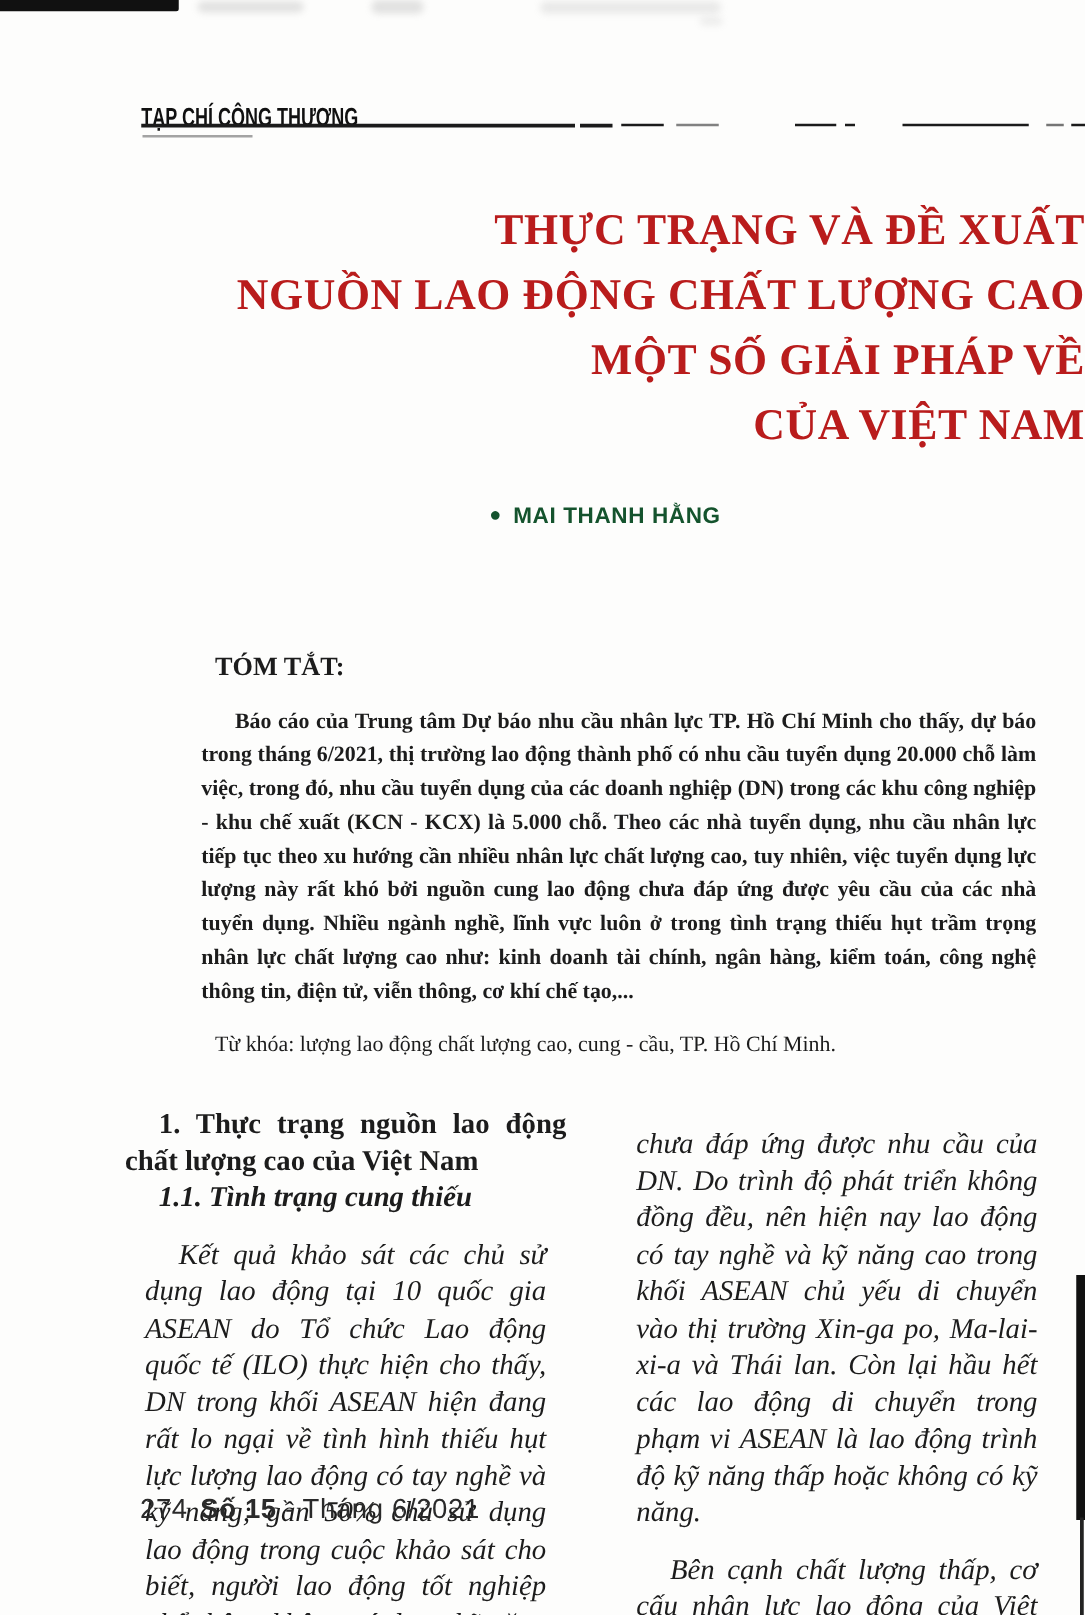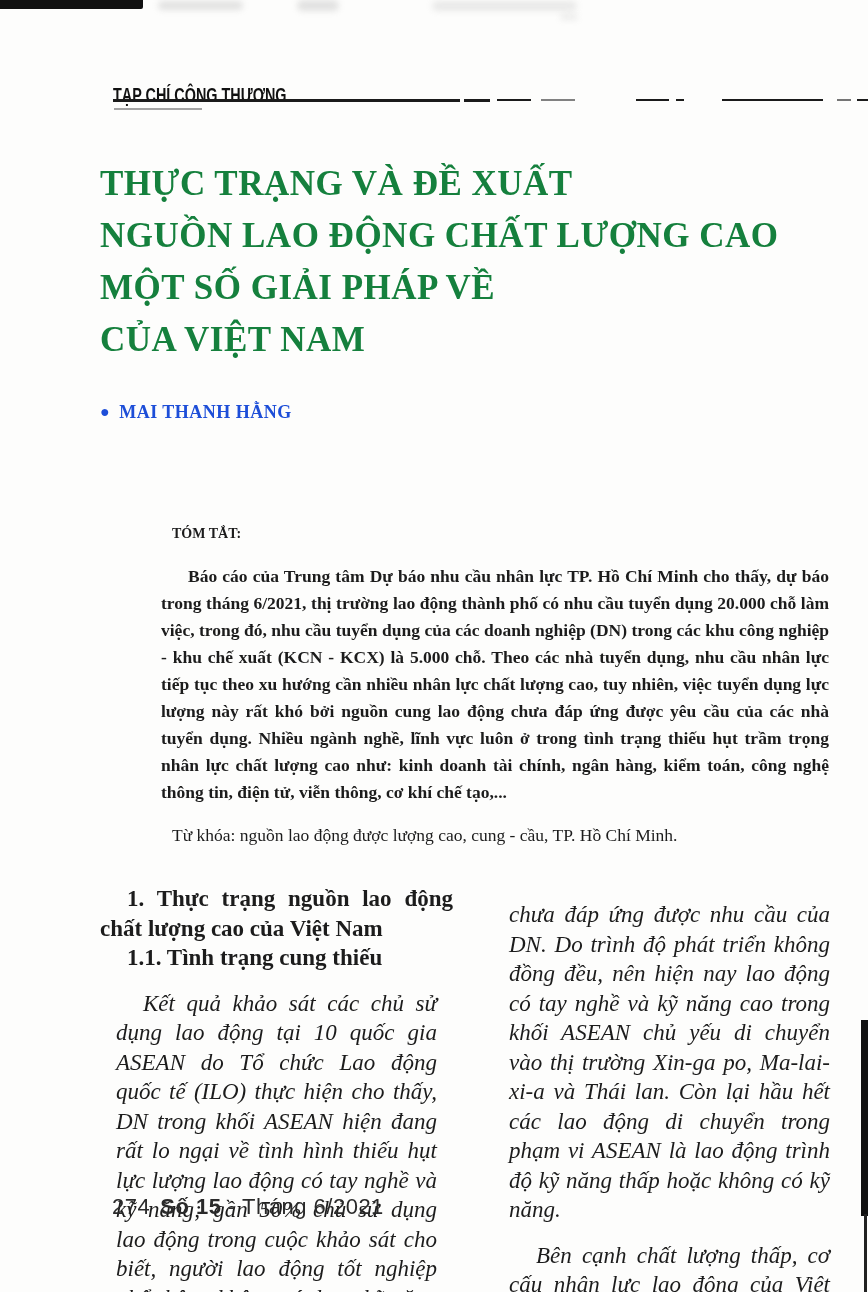--- a/index.html
+++ b/index.html
@@ -52,62 +52,62 @@
   .d7 { left: 837px; width: 14px; height: 2px; opacity:.6; }
   .d8 { left: 857px; width: 11px; height: 2px; }
   .header-rule-fragment {
     position: absolute; left: 114px; top: 108px; width: 88px; height: 2px;
     background: #4a4a4a; opacity: .5;
   }
 
   
   .title-block {
     position: absolute; left: 100px; top: 158px; width: 768px;
-    text-align: left;
+    text-align: right;
     font-weight: bold;
     font-size: 35px;
     line-height: 52px;
     letter-spacing: .5px;
-    color: #15803d;
+    color: #b91c1c;
   }
 
   
   .author-line {
     position: absolute; left: 100px; top: 402px; width: 768px;
-    text-align: left;
-    font-family: Liberation Serif, serif;
+    text-align: center;
+    font-family: Liberation Sans, sans-serif;
     font-weight: bold;
     font-size: 18px;
     letter-spacing: .5px;
-    color: #1d4ed8;
+    color: #14532d;
   }
   .author-bullet { font-size: 16px; margin-right: 9px; position: relative; top: -1px; }
 
   
   .abstract-block {
     position: absolute; left: 145px; top: 520px; width: 700px;
     font-size: 17.5px; line-height: 27px; text-align: justify;
   }
   .abstract-heading {
-    font-weight: bold; font-size: 14px; text-indent: 27px; margin: 0 0 3px 0;
+    font-weight: bold; font-size: 21px; text-indent: 27px; margin: 0 0 3px 0;
   }
   .abstract-text { margin: 16px; text-indent: 27px; font-weight: bold; }
   .keywords-line { margin: 0; text-indent: 27px; }
   .keywords-label { font-weight: normal; }
 
   
   .columns {
     position: absolute; left: 100px; top: 884px; width: 746px;
     display: flex; gap: 40px;
     font-size: 23px; line-height: 29.5px; text-align: justify;
   }
   .col-left  { width: 353px; }
   .col-right { width: 353px; }
   .section-heading { font-weight: bold; text-indent: 27px; margin: 0; }
-  .subsection-heading { font-weight: bold; text-indent: 27px; margin: 0; }
+  .subsection-heading { font-weight: bold; font-style: italic; text-indent: 27px; margin: 0; }
   .body-par { margin: 16px; text-indent: 27px; font-style: italic; }
   .body-par.no-indent { text-indent: 0; }
 
   
   .page-footer {
     position: absolute; left: 112px; top: 1194px;
     font-family: "Liberation Sans", sans-serif;
     font-size: 22px; color: #2a2a2a; letter-spacing: .5px;
   }
   .footer-issue { font-weight: bold; margin-left: 10px; }
@@ -142,21 +142,21 @@
   <div>CỦA VIỆT NAM</div>
 </div>
 
 <div class="author-line">
   <span class="author-bullet">●</span><span>MAI THANH HẰNG</span>
 </div>
 
 <div class="abstract-block">
   <p class="abstract-heading">TÓM TẮT:</p>
   <p class="abstract-text">Báo cáo của Trung tâm Dự báo nhu cầu nhân lực TP. Hồ Chí Minh cho thấy, dự báo trong tháng 6/2021, thị trường lao động thành phố có nhu cầu tuyển dụng 20.000 chỗ làm việc, trong đó, nhu cầu tuyển dụng của các doanh nghiệp (DN) trong các khu công nghiệp - khu chế xuất (KCN - KCX) là 5.000 chỗ. Theo các nhà tuyển dụng, nhu cầu nhân lực tiếp tục theo xu hướng cần nhiều nhân lực chất lượng cao, tuy nhiên, việc tuyển dụng lực lượng này rất khó bởi nguồn cung lao động chưa đáp ứng được yêu cầu của các nhà tuyển dụng. Nhiều ngành nghề, lĩnh vực luôn ở trong tình trạng thiếu hụt trầm trọng nhân lực chất lượng cao như: kinh doanh tài chính, ngân hàng, kiểm toán, công nghệ thông tin, điện tử, viễn thông, cơ khí chế tạo,...</p>
-  <p class="keywords-line"><span class="keywords-label">Từ khóa:</span><span> nguồn lao động được lượng cao, cung - cầu, TP. Hồ Chí Minh.</span></p>
+  <p class="keywords-line"><span class="keywords-label">Từ khóa:</span><span> lượng lao động chất lượng cao, cung - cầu, TP. Hồ Chí Minh.</span></p>
 </div>
 
 <div class="columns">
   <div class="col-left">
     <p class="section-heading">1. Thực trạng nguồn lao động chất lượng cao của Việt Nam</p>
     <p class="subsection-heading">1.1. Tình trạng cung thiếu</p>
     <p class="body-par">Kết quả khảo sát các chủ sử dụng lao động tại 10 quốc gia ASEAN do Tổ chức Lao động quốc tế (ILO) thực hiện cho thấy, DN trong khối ASEAN hiện đang rất lo ngại về tình hình thiếu hụt lực lượng lao động có tay nghề và kỹ năng; gần 50% chủ sử dụng lao động trong cuộc khảo sát cho biết, người lao động tốt nghiệp phổ thông không có được kỹ năng họ cần; cử nhân tốt nghiệp đại học dẫu được trang bị những kỹ năng có ích nhưng cũng</p>
   </div>
   <div class="col-right">
     <p class="body-par no-indent">chưa đáp ứng được nhu cầu của DN. Do trình độ phát triển không đồng đều, nên hiện nay lao động có tay nghề và kỹ năng cao trong khối ASEAN chủ yếu di chuyển vào thị trường Xin-ga po, Ma-lai-xi-a và Thái lan. Còn lại hầu hết các lao động di chuyển trong phạm vi ASEAN là lao động trình độ kỹ năng thấp hoặc không có kỹ năng.</p>

